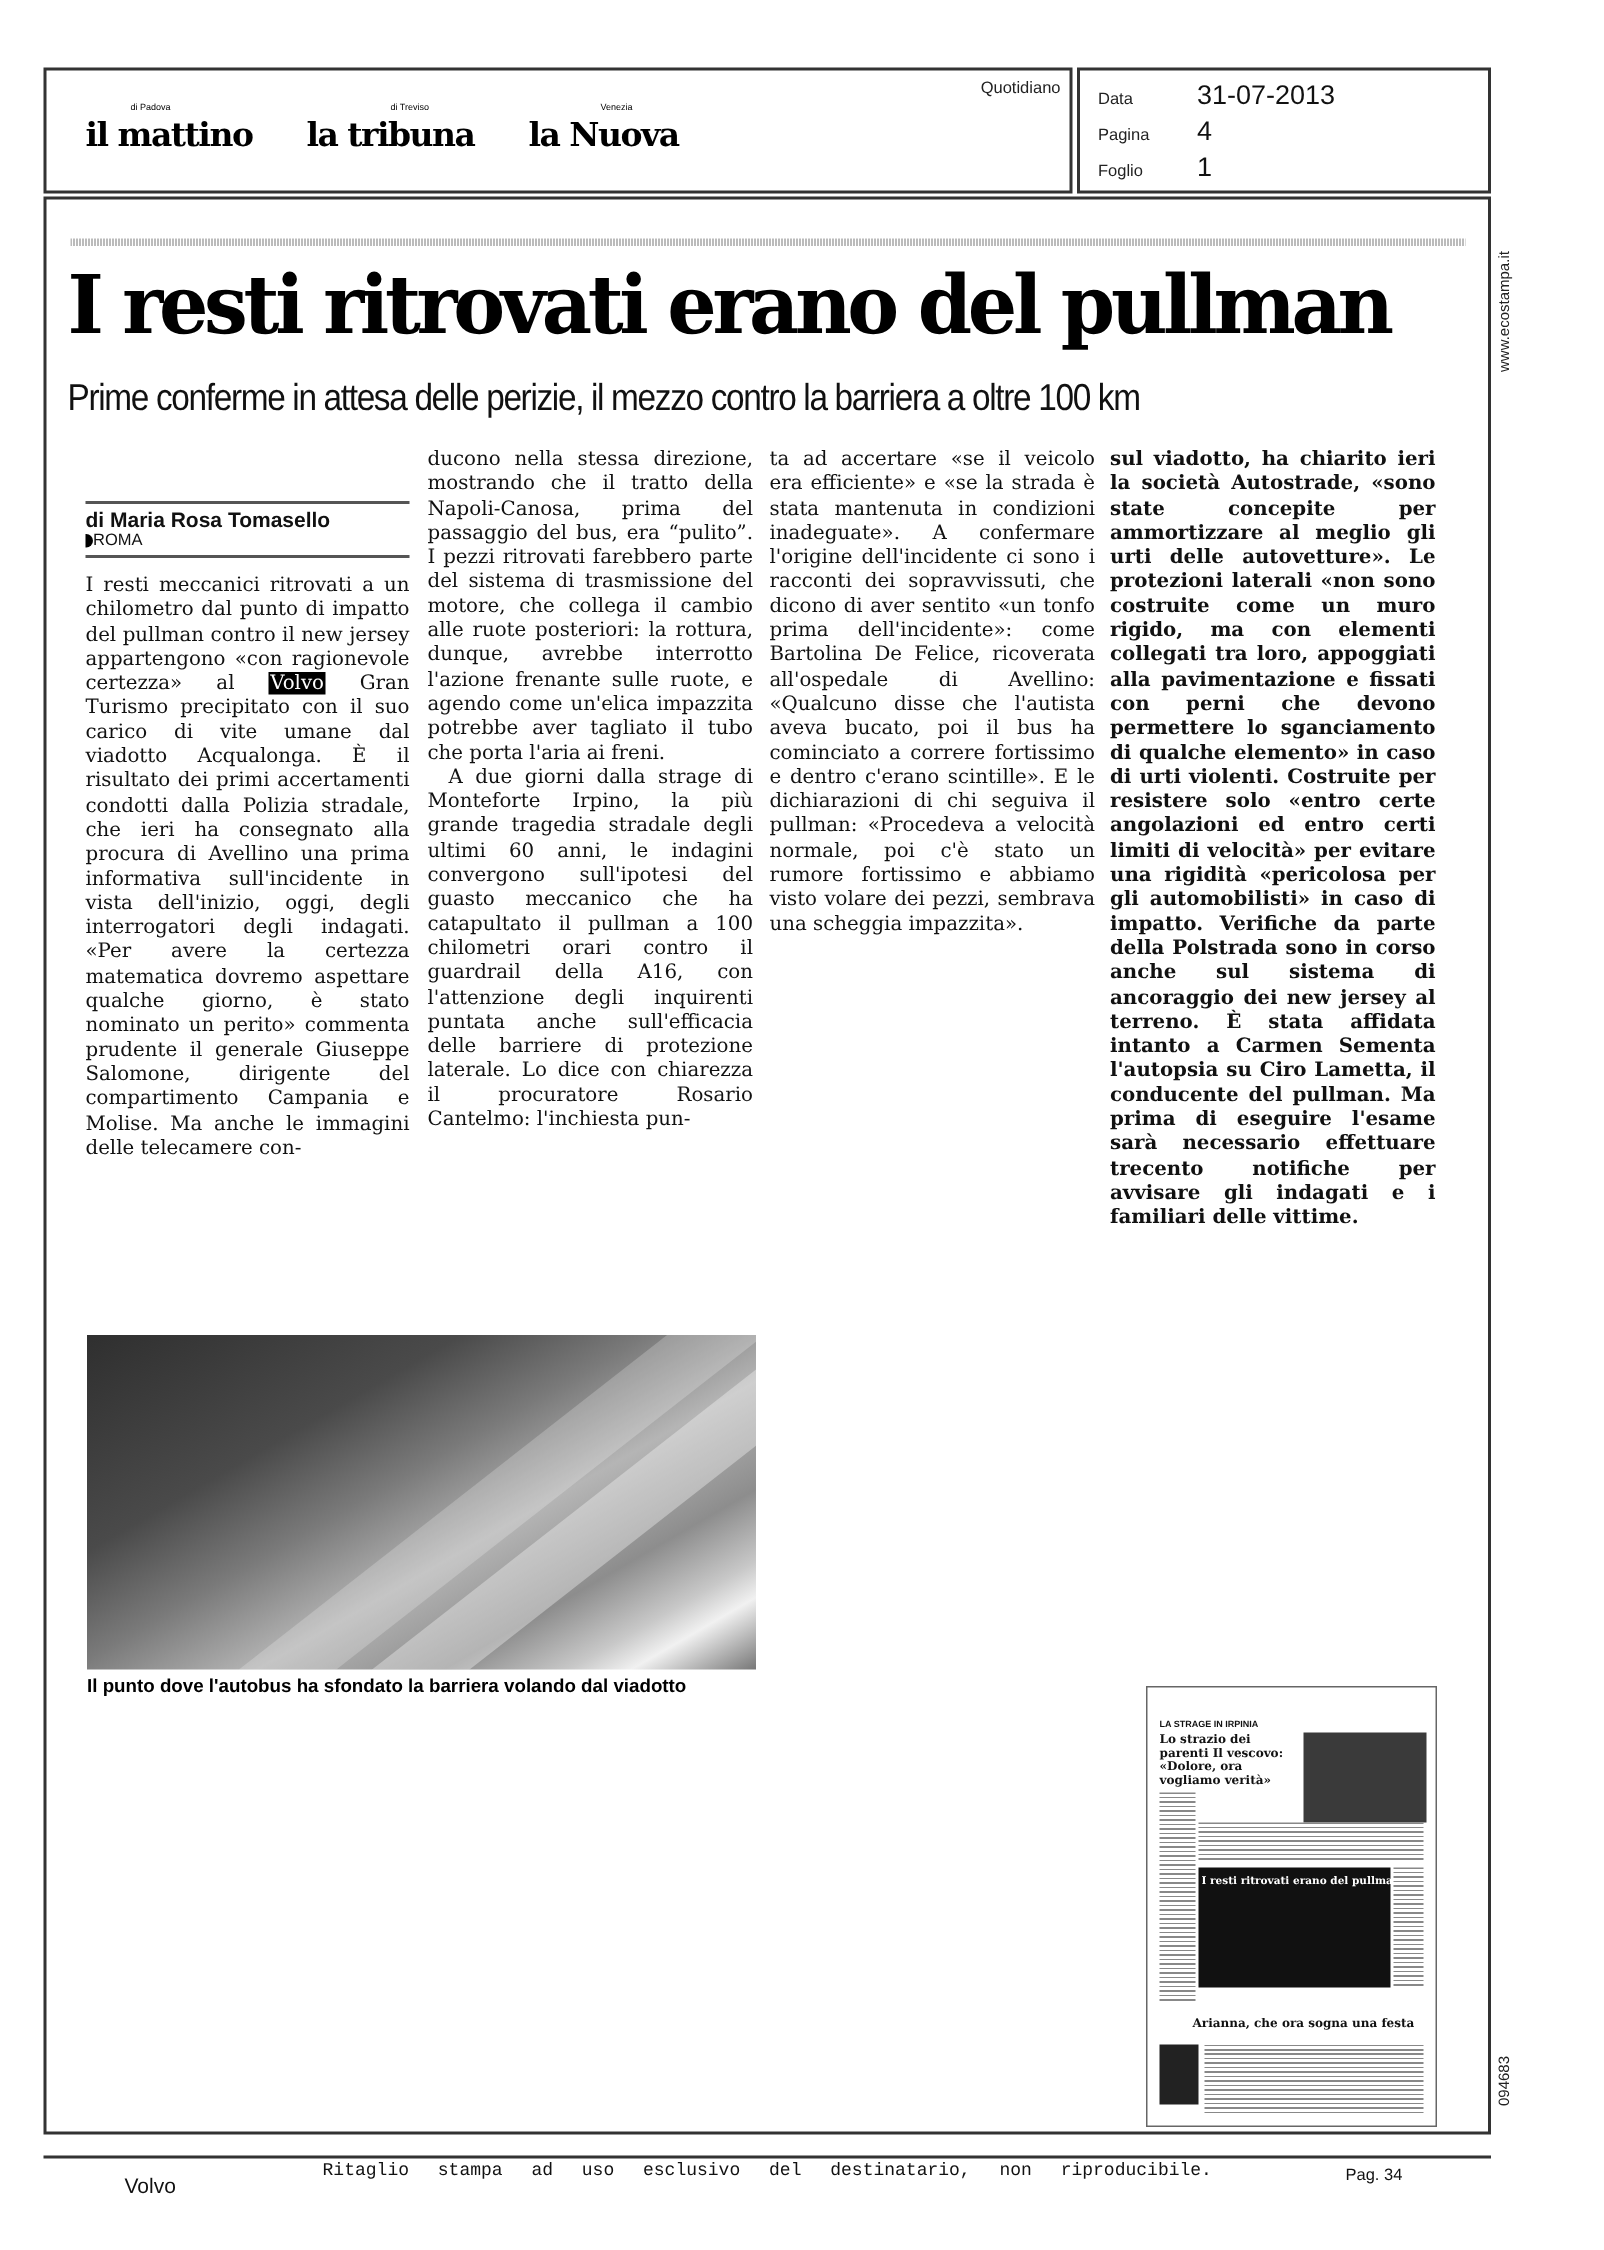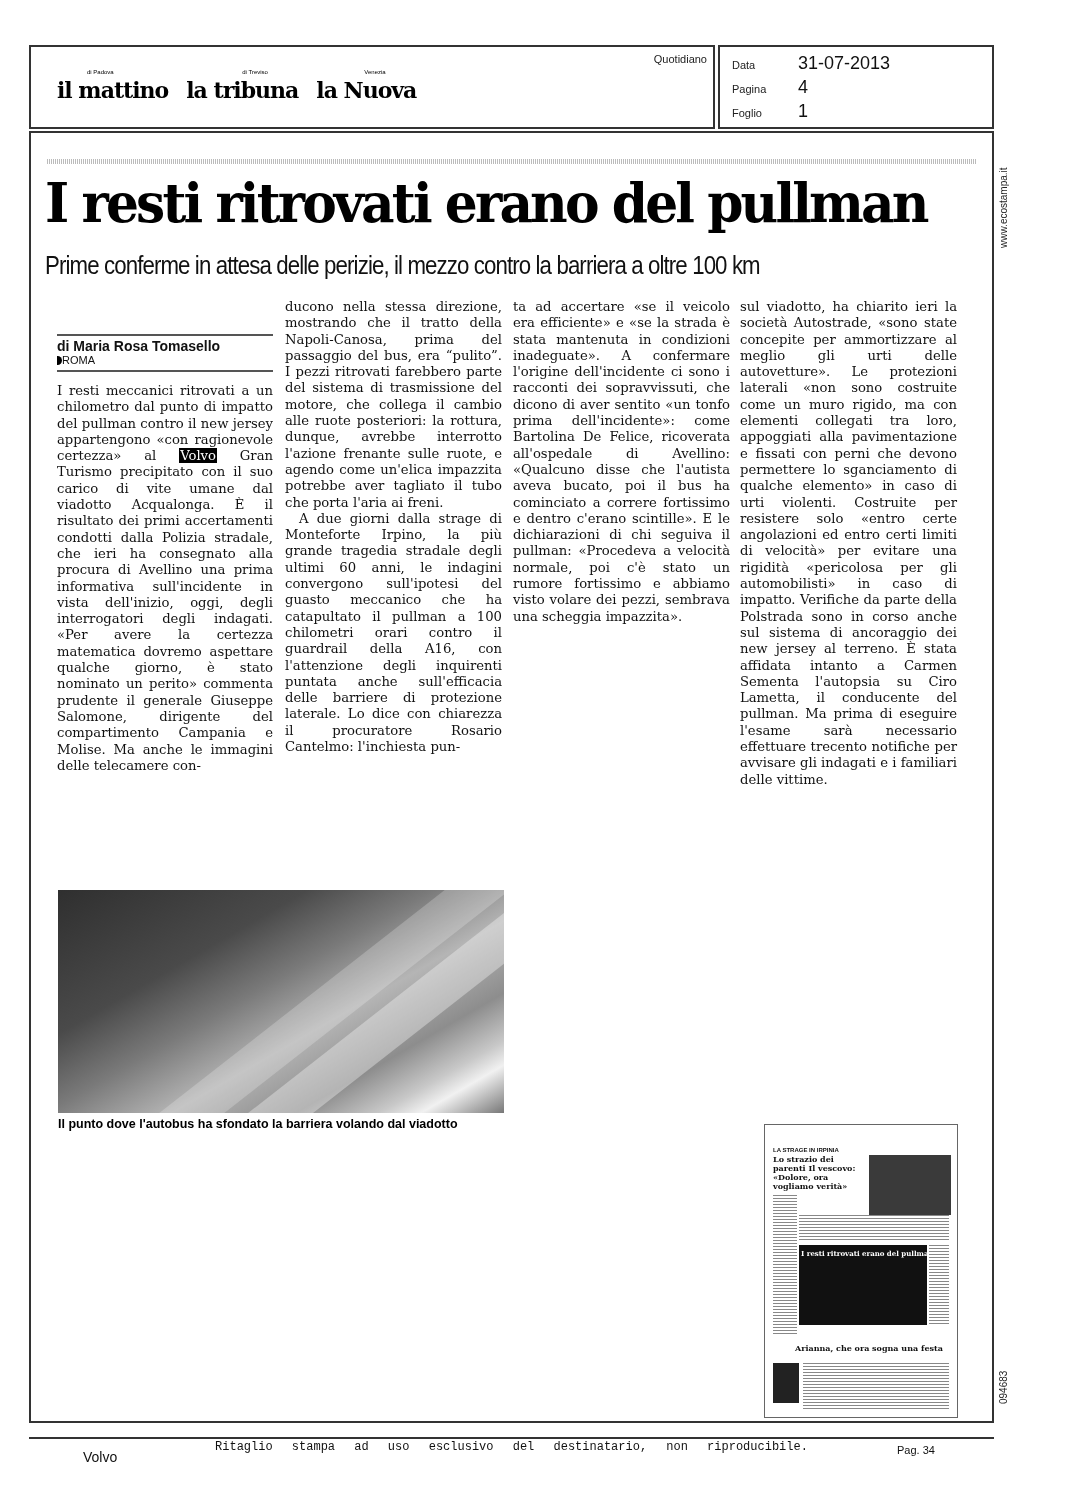--- a/index.html
+++ b/index.html
@@ -3,21 +3,21 @@
 <meta charset="utf-8">
 <style>
   html, body { margin: 0; padding: 0; background: #ffffff; }
   body { width: 1069px; height: 1500px; position: relative; overflow: hidden; color: #111; }
 
   .frame { position: absolute; border: 2px solid #333; box-sizing: border-box; }
   #masthead-box { left: 29px; top: 45px; width: 686px; height: 84px; }
   #meta-box { left: 718px; top: 45px; width: 276px; height: 84px; }
   #article-box { left: 29px; top: 131px; width: 965px; height: 1292px; }
 
-  .logos { position: absolute; left: 26px; top: 30px; display: flex; gap: 18px; align-items: baseline; }
+  .logos { position: absolute; left: 26px; top: 30px; display: flex; gap: 36px; align-items: baseline; }
   .logo { font-family: "DejaVu Serif", serif; font-weight: bold; font-size: 22px; letter-spacing: -1px; color: #000; position: relative; }
   .logo .edition { position: absolute; top: -8px; font-family: "Liberation Sans", sans-serif; font-size: 6px; font-weight: normal; letter-spacing: 0; }
   .quotidiano { position: absolute; right: 6px; top: 6px; font-family: "Liberation Sans", sans-serif; font-size: 11px; color: #222; }
 
   .meta-row { position: absolute; left: 12px; display: flex; align-items: baseline; }
   .meta-label { width: 66px; font-family: "Liberation Sans", sans-serif; font-size: 11px; color: #222; }
   .meta-value { font-family: "Liberation Sans", sans-serif; font-size: 18px; color: #111; }
 
   .rule-dotted { position: absolute; left: 16px; top: 26px; width: 930px; height: 5px;
     background: repeating-linear-gradient(90deg, #bbb 0 1px, #fff 1px 2px); }
@@ -31,21 +31,21 @@
   .byline { font-family: "Liberation Sans", sans-serif; font-weight: bold; font-size: 14px; }
   .place { font-family: "Liberation Sans", sans-serif; font-size: 11px; display: flex; align-items: center; gap: 0; }
   .place-marker { width: 5px; height: 9px; background: #000; border-radius: 0 5px 5px 0; display: inline-block; }
 
   .col { position: absolute; font-family: "DejaVu Serif", serif; font-size: 13.2px; line-height: 16.3px; text-align: justify; color: #111; }
   .col p { margin: 0; }
   .col .indent { text-indent: 14px; }
   #col1 { left: 26px; top: 250px; width: 216px; }
   #col2 { left: 254px; top: 166px; width: 217px; }
   #col3 { left: 482px; top: 166px; width: 217px; }
-  #col4 { left: 709px; top: 166px; width: 217px; }
+  #col4 { left: 709px; top: 166px; width: 217px; font-weight: bold; }
   .hl { background: #000; color: #fff; padding: 0 1px; }
 
   .photo { position: absolute; left: 27px; top: 757px; width: 446px; height: 223px; overflow: hidden;
     background: linear-gradient(150deg, #2f2f2f 0%, #4a4a4a 30%, #7a7a7a 45%, #b5b5b5 60%, #8d8d8d 75%, #c8c8c8 85%, #f1f1f1 90%, #777 100%); }
   .photo .band { position: absolute; width: 600px; height: 40px; background: rgba(255,255,255,0.22); transform: rotate(-38deg); }
   .caption { position: absolute; left: 27px; top: 984px; font-family: "Liberation Sans", sans-serif; font-weight: bold; font-size: 12.5px; color: #000; white-space: nowrap; }
 
   .thumb { position: absolute; left: 733px; top: 991px; width: 192px; height: 292px; border: 1px solid #666; background: #fff; overflow: hidden; }
   .thumb .t-kicker { position: absolute; left: 8px; top: 22px; font-family: "Liberation Sans", sans-serif; font-weight: bold; font-size: 6px; }
   .thumb .t-title { position: absolute; left: 8px; top: 30px; width: 90px; font-family: "DejaVu Serif", serif; font-weight: bold; font-size: 8px; line-height: 9px; }

